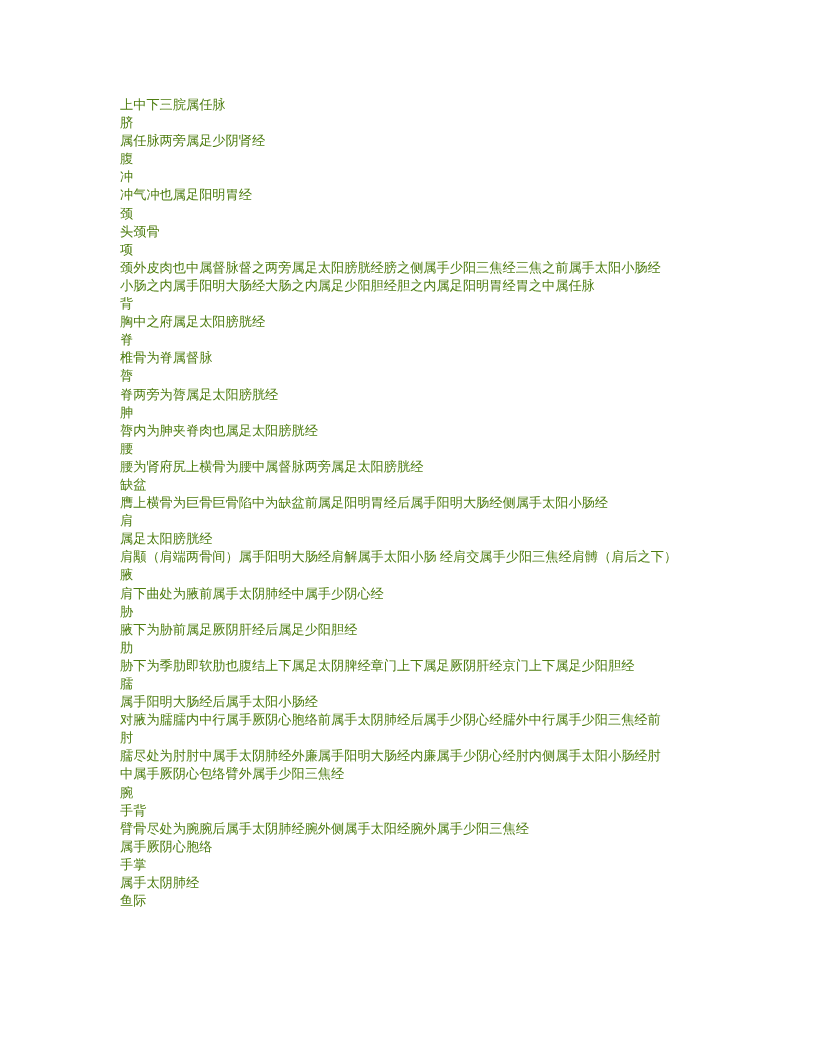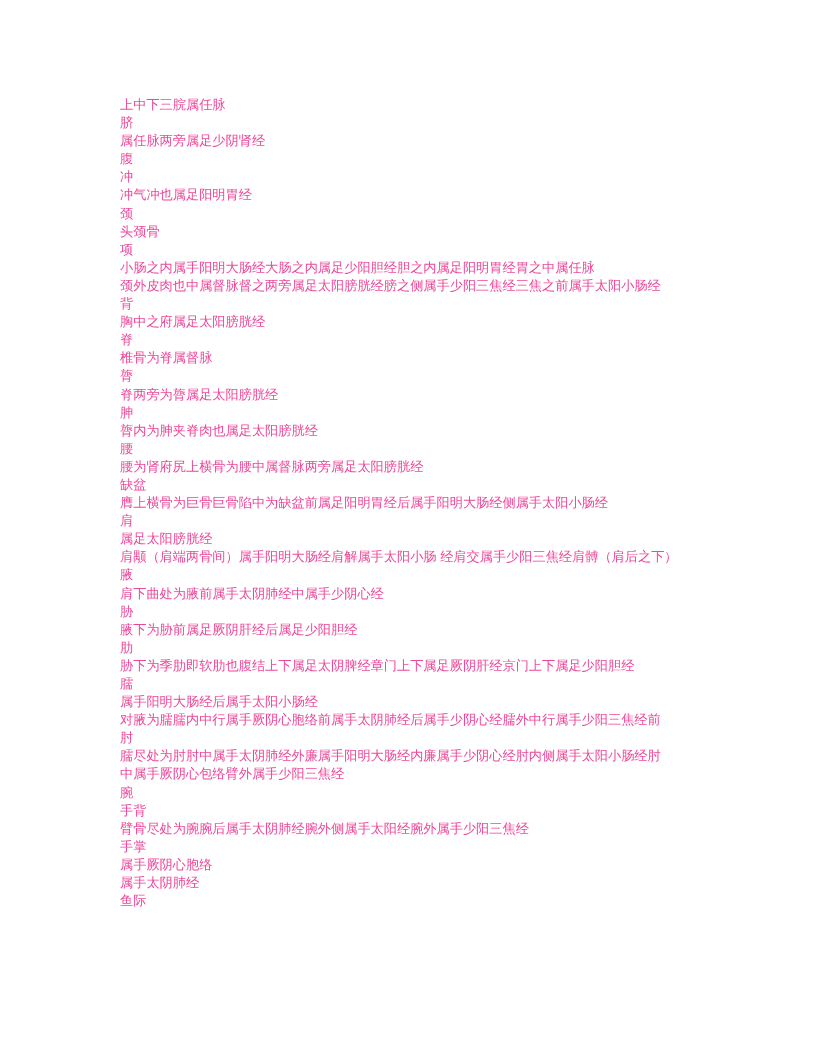--- a/index.html
+++ b/index.html
@@ -2,42 +2,42 @@
 <html><head>
   <meta charset="utf-8">
   <style>
     html, body { margin: 0; padding: 0; background: #ffffff; }
     body { width: 816px; height: 1056px; position: relative; overflow: hidden; }
     .page {
       position: absolute;
       left: 120px;
       top: 96px;
       width: 580px;
-      font-family: Liberation Sans, sans-serif;
+      font-family: Liberation Serif, serif;
       font-size: 13.2px;
       line-height: 18.1px;
-      color: #ec4899;
+      color: #4d7c0f;
     }
     .line { white-space: nowrap; height: 18.1px; }
   </style>
 </head>
 <body>
 
 <div class="page">
   <div class="line">上中下三脘属任脉</div>
   <div class="line">脐</div>
   <div class="line">属任脉两旁属足少阴肾经</div>
   <div class="line">腹</div>
   <div class="line">冲</div>
   <div class="line">冲气冲也属足阳明胃经</div>
   <div class="line">颈</div>
   <div class="line">头颈骨</div>
   <div class="line">项</div>
+  <div class="line">颈外皮肉也中属督脉督之两旁属足太阳膀胱经膀之侧属手少阳三焦经三焦之前属手太阳小肠经</div>
   <div class="line">小肠之内属手阳明大肠经大肠之内属足少阳胆经胆之内属足阳明胃经胃之中属任脉</div>
-  <div class="line">颈外皮肉也中属督脉督之两旁属足太阳膀胱经膀之侧属手少阳三焦经三焦之前属手太阳小肠经</div>
   <div class="line">背</div>
   <div class="line">胸中之府属足太阳膀胱经</div>
   <div class="line">脊</div>
   <div class="line">椎骨为脊属督脉</div>
   <div class="line">膂</div>
   <div class="line">脊两旁为膂属足太阳膀胱经</div>
   <div class="line">胂</div>
   <div class="line">膂内为胂夹脊肉也属足太阳膀胱经</div>
   <div class="line">腰</div>
   <div class="line">腰为肾府尻上横骨为腰中属督脉两旁属足太阳膀胱经</div>
@@ -54,17 +54,17 @@
   <div class="line">胁下为季肋即软肋也腹结上下属足太阴脾经章门上下属足厥阴肝经京门上下属足少阳胆经</div>
   <div class="line">臑</div>
   <div class="line">属手阳明大肠经后属手太阳小肠经</div>
   <div class="line">对腋为臑臑内中行属手厥阴心胞络前属手太阴肺经后属手少阴心经臑外中行属手少阳三焦经前</div>
   <div class="line">肘</div>
   <div class="line">臑尽处为肘肘中属手太阴肺经外廉属手阳明大肠经内廉属手少阴心经肘内侧属手太阳小肠经肘</div>
   <div class="line">中属手厥阴心包络臂外属手少阳三焦经</div>
   <div class="line">腕</div>
   <div class="line">手背</div>
   <div class="line">臂骨尽处为腕腕后属手太阴肺经腕外侧属手太阳经腕外属手少阳三焦经</div>
+  <div class="line">属手厥阴心胞络</div>
   <div class="line">手掌</div>
-  <div class="line">属手厥阴心胞络</div>
   <div class="line">属手太阴肺经</div>
   <div class="line">鱼际</div>
 </div>
 
 </body></html>

